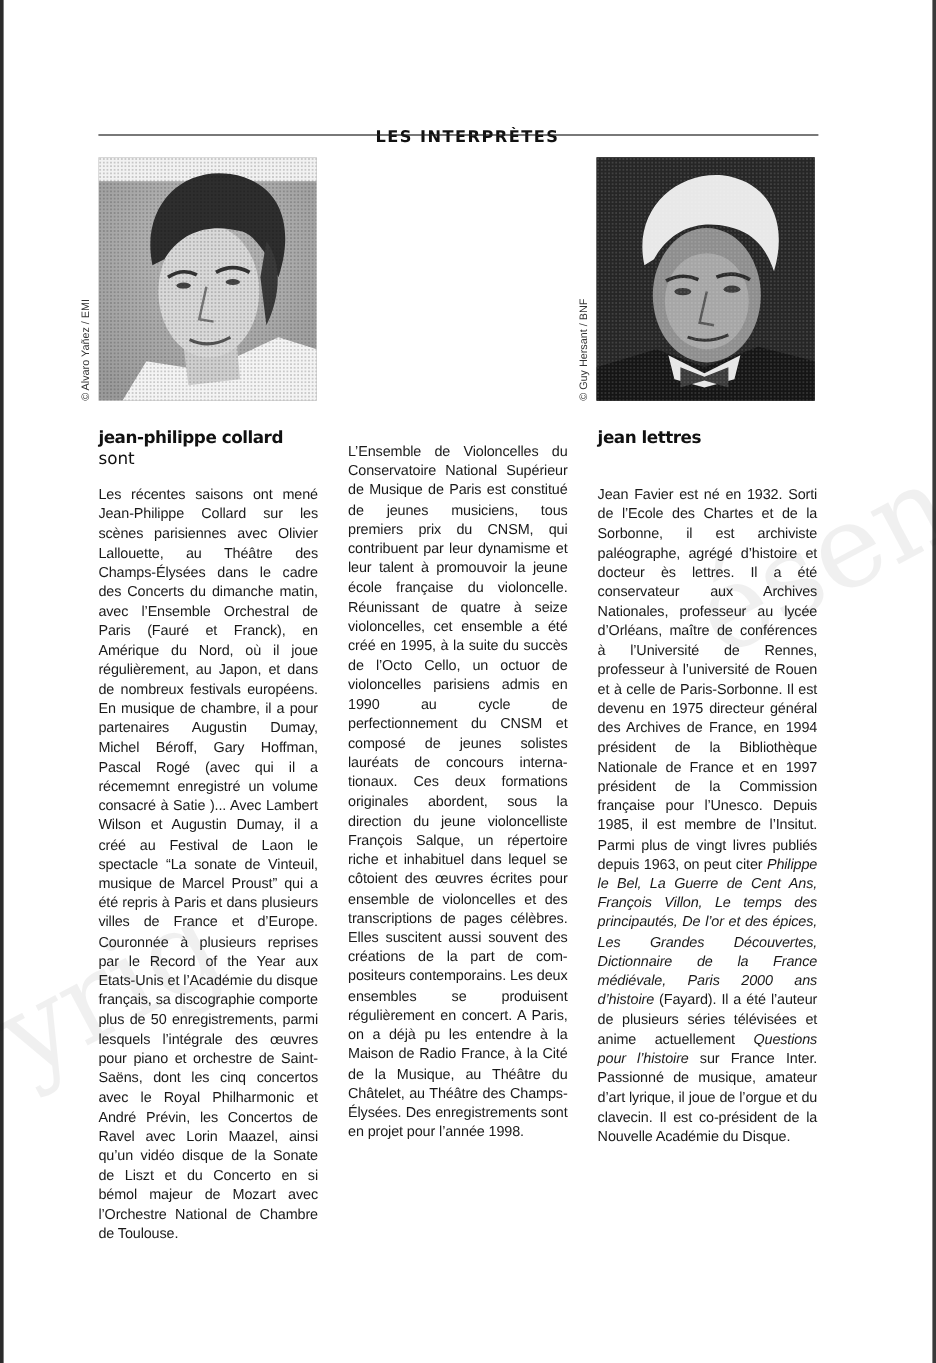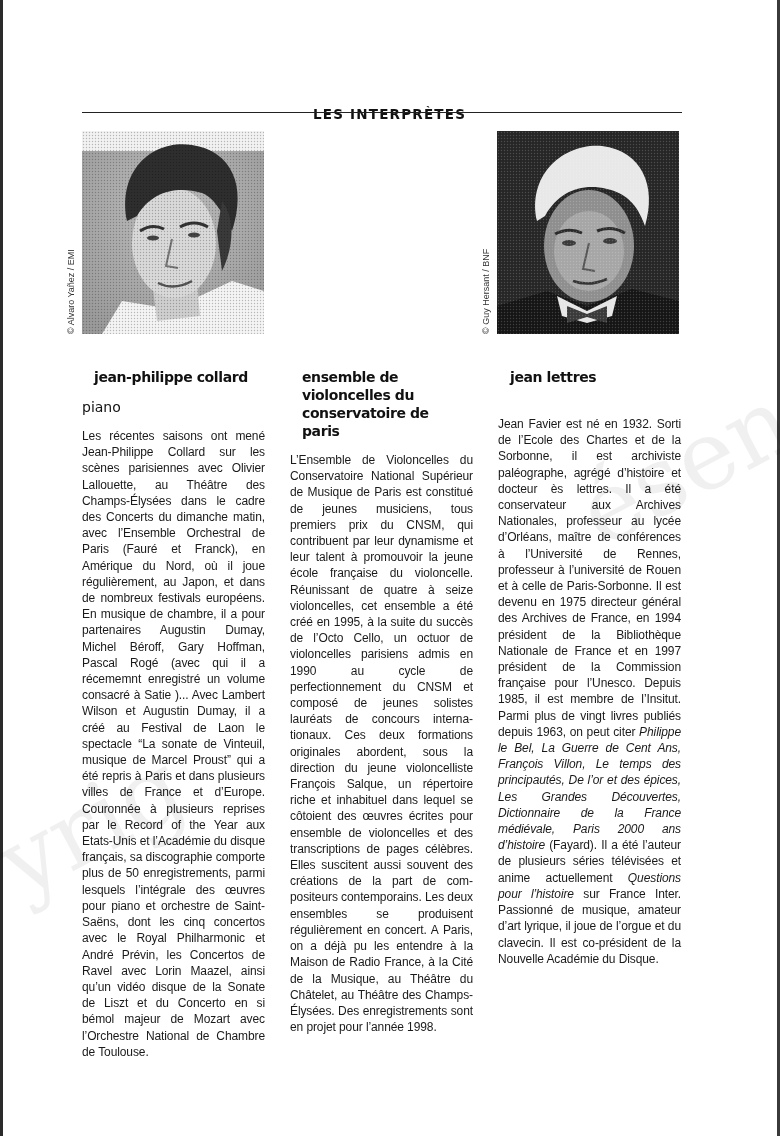--- a/index.html
+++ b/index.html
@@ -29,21 +29,21 @@
   .credit-collard { left:66px; top:334px; }
   .credit-favier { left:481px; top:334px; }
 
   .col { position:absolute; top:356px; width:183px; }
   .col-1 { left:82px; }
   .col-2 { left:290px; }
   .col-3 { left:498px; }
 
   .name {
     font-family: "DejaVu Sans", sans-serif; font-weight:bold; font-size:14px; line-height:18px;
-    letter-spacing:-0.4px; color:#111; margin:12px;
+    letter-spacing:-0.4px; color:#111; margin:0;
   }
   .role { font-family: "DejaVu Sans", sans-serif; font-size:14px; line-height:18px; color:#111; margin:0; }
   .bio {
     margin-top:12px; font-size:12px; line-height:16.2px; text-align:justify; hyphens:manual;
     font-family: "Liberation Sans", sans-serif; color:#1a1a1a; letter-spacing:-0.1px;
   }
   .col-1 .bio { margin-top:12px; }
   .col-2 .bio { margin-top:12px; }
   .col-3 .bio { margin-top:30px; }
   .bio i { }
@@ -129,25 +129,24 @@
     <ellipse cx="113" cy="110" rx="7" ry="3" fill="#3a3a3a"></ellipse>
     <path d="M92 112 L86 138 L98 140" stroke="#555" stroke-width="2" fill="none"></path>
     <path d="M76 150 Q92 156 110 148" stroke="#333" stroke-width="2.5" fill="none"></path>
     <rect width="182" height="203" fill="url(#dots2)"></rect>
   </svg>
 </div>
 <div class="credit credit-favier">© Guy Hersant / BNF</div>
 
 <div class="col col-1">
   <h2 class="name">jean-philippe collard</h2>
-  <p class="role">piano</p>
+  <p class="role">sont</p>
   <p class="bio">Les récentes saisons ont mené Jean-Philippe Collard sur les scènes parisiennes avec Olivier Lallouette, au Théâtre des Champs-Élysées dans le cadre des Concerts du dimanche matin, avec l’Ensemble Orchestral de Paris (Fauré et Franck), en Amérique du Nord, où il joue régulièrement, au Japon, et dans de nombreux festivals euro­péens. En musique de chambre, il a pour partenaires Augustin Dumay, Michel Béroff, Gary Hoffman, Pascal Rogé (avec qui il a récememnt enregistré un volume consacré à Satie )... Avec Lambert Wilson et Augustin Dumay, il a créé au Festival de Laon le spectacle “La sonate de Vinteuil, musique de Marcel Proust” qui a été repris à Paris et dans plusieurs villes de France et d’Europe. Couronnée à plusieurs reprises par le Record of the Year aux Etats-Unis et l’Académie du disque français, sa discographie comporte plus de 50 enregis­trements, parmi lesquels l’intégrale des œuvres pour piano et orchestre de Saint-Saëns, dont les cinq concertos avec le Royal Philharmonic et André Prévin, les Concertos de Ravel avec Lorin Maazel, ainsi qu’un vidéo disque de la Sonate de Liszt et du Concerto en si bémol majeur de Mozart avec l’Orchestre National de Chambre de Toulouse.</p>
 </div>
 
 <div class="col col-2">
-  <h2 class="name">ensemble de violoncelles du conservatoire de paris</h2>
   <p class="bio">L’Ensemble de Violoncelles du Conservatoire National Supérieur de Musique de Paris est consti­tué de jeunes musiciens, tous premiers prix du CNSM, qui contribuent par leur dynamisme et leur talent à promouvoir la jeune école française du violoncelle. Réunissant de quatre à seize violoncelles, cet en­semble a été créé en 1995, à la suite du succès de l’Octo Cello, un octuor de violoncelles parisiens admis en 1990 au cycle de perfectionnement du CNSM et composé de jeunes solistes lauréats de concours interna­tionaux. Ces deux formations originales abordent, sous la direction du jeune violoncelliste François Salque, un répertoire riche et inhabituel dans lequel se côtoient des œuvres écrites pour ensemble de violoncelles et des transcriptions de pages célèbres. Elles suscitent aussi souvent des créations de la part de com­positeurs contemporains. Les deux ensembles se produisent régulièrement en concert. A Paris, on a déjà pu les entendre à la Maison de Radio France, à la Cité de la Musique, au Théâtre du Châtelet, au Théâtre des Champs-Élysées. Des enregis­trements sont en projet pour l’année 1998.</p>
 </div>
 
 <div class="col col-3">
   <h2 class="name">jean lettres</h2>
   <p class="bio" id="favier-bio"><span>Jean Favier est né en 1932. Sorti de l’Ecole des Chartes et de la Sorbonne, il est archiviste paléographe, agrégé d’histoire et docteur ès lettres. Il a été conservateur aux Archives Nationales, professeur au lycée d’Orléans, maître de conférences à l’Université de Rennes, professeur à l’université de Rouen et à celle de Paris-Sorbonne. Il est devenu en 1975 directeur général des Archives de France, en 1994 président de la Bibliothèque Nationale de France et en 1997 président de la Commission française pour l’Unesco. Depuis 1985, il est membre de l’Insitut. Parmi plus de vingt livres publiés depuis 1963, on peut citer </span><i>Philippe le Bel, La Guerre de Cent Ans, François Villon, Le temps des principautés, De l’or et des épices, Les Grandes Décou­vertes, Dictionnaire de la France médiévale, Paris 2000 ans d’histoire</i><span> (Fayard). Il a été l’auteur de plusieurs séries télévisées et anime actuellement </span><i>Questions pour l’histoire</i><span> sur France Inter. Passionné de musique, amateur d’art lyrique, il joue de l’orgue et du clavecin. Il est co-président de la Nouvelle Académie du Disque.</span></p>
 </div>
 
 </body></html>

